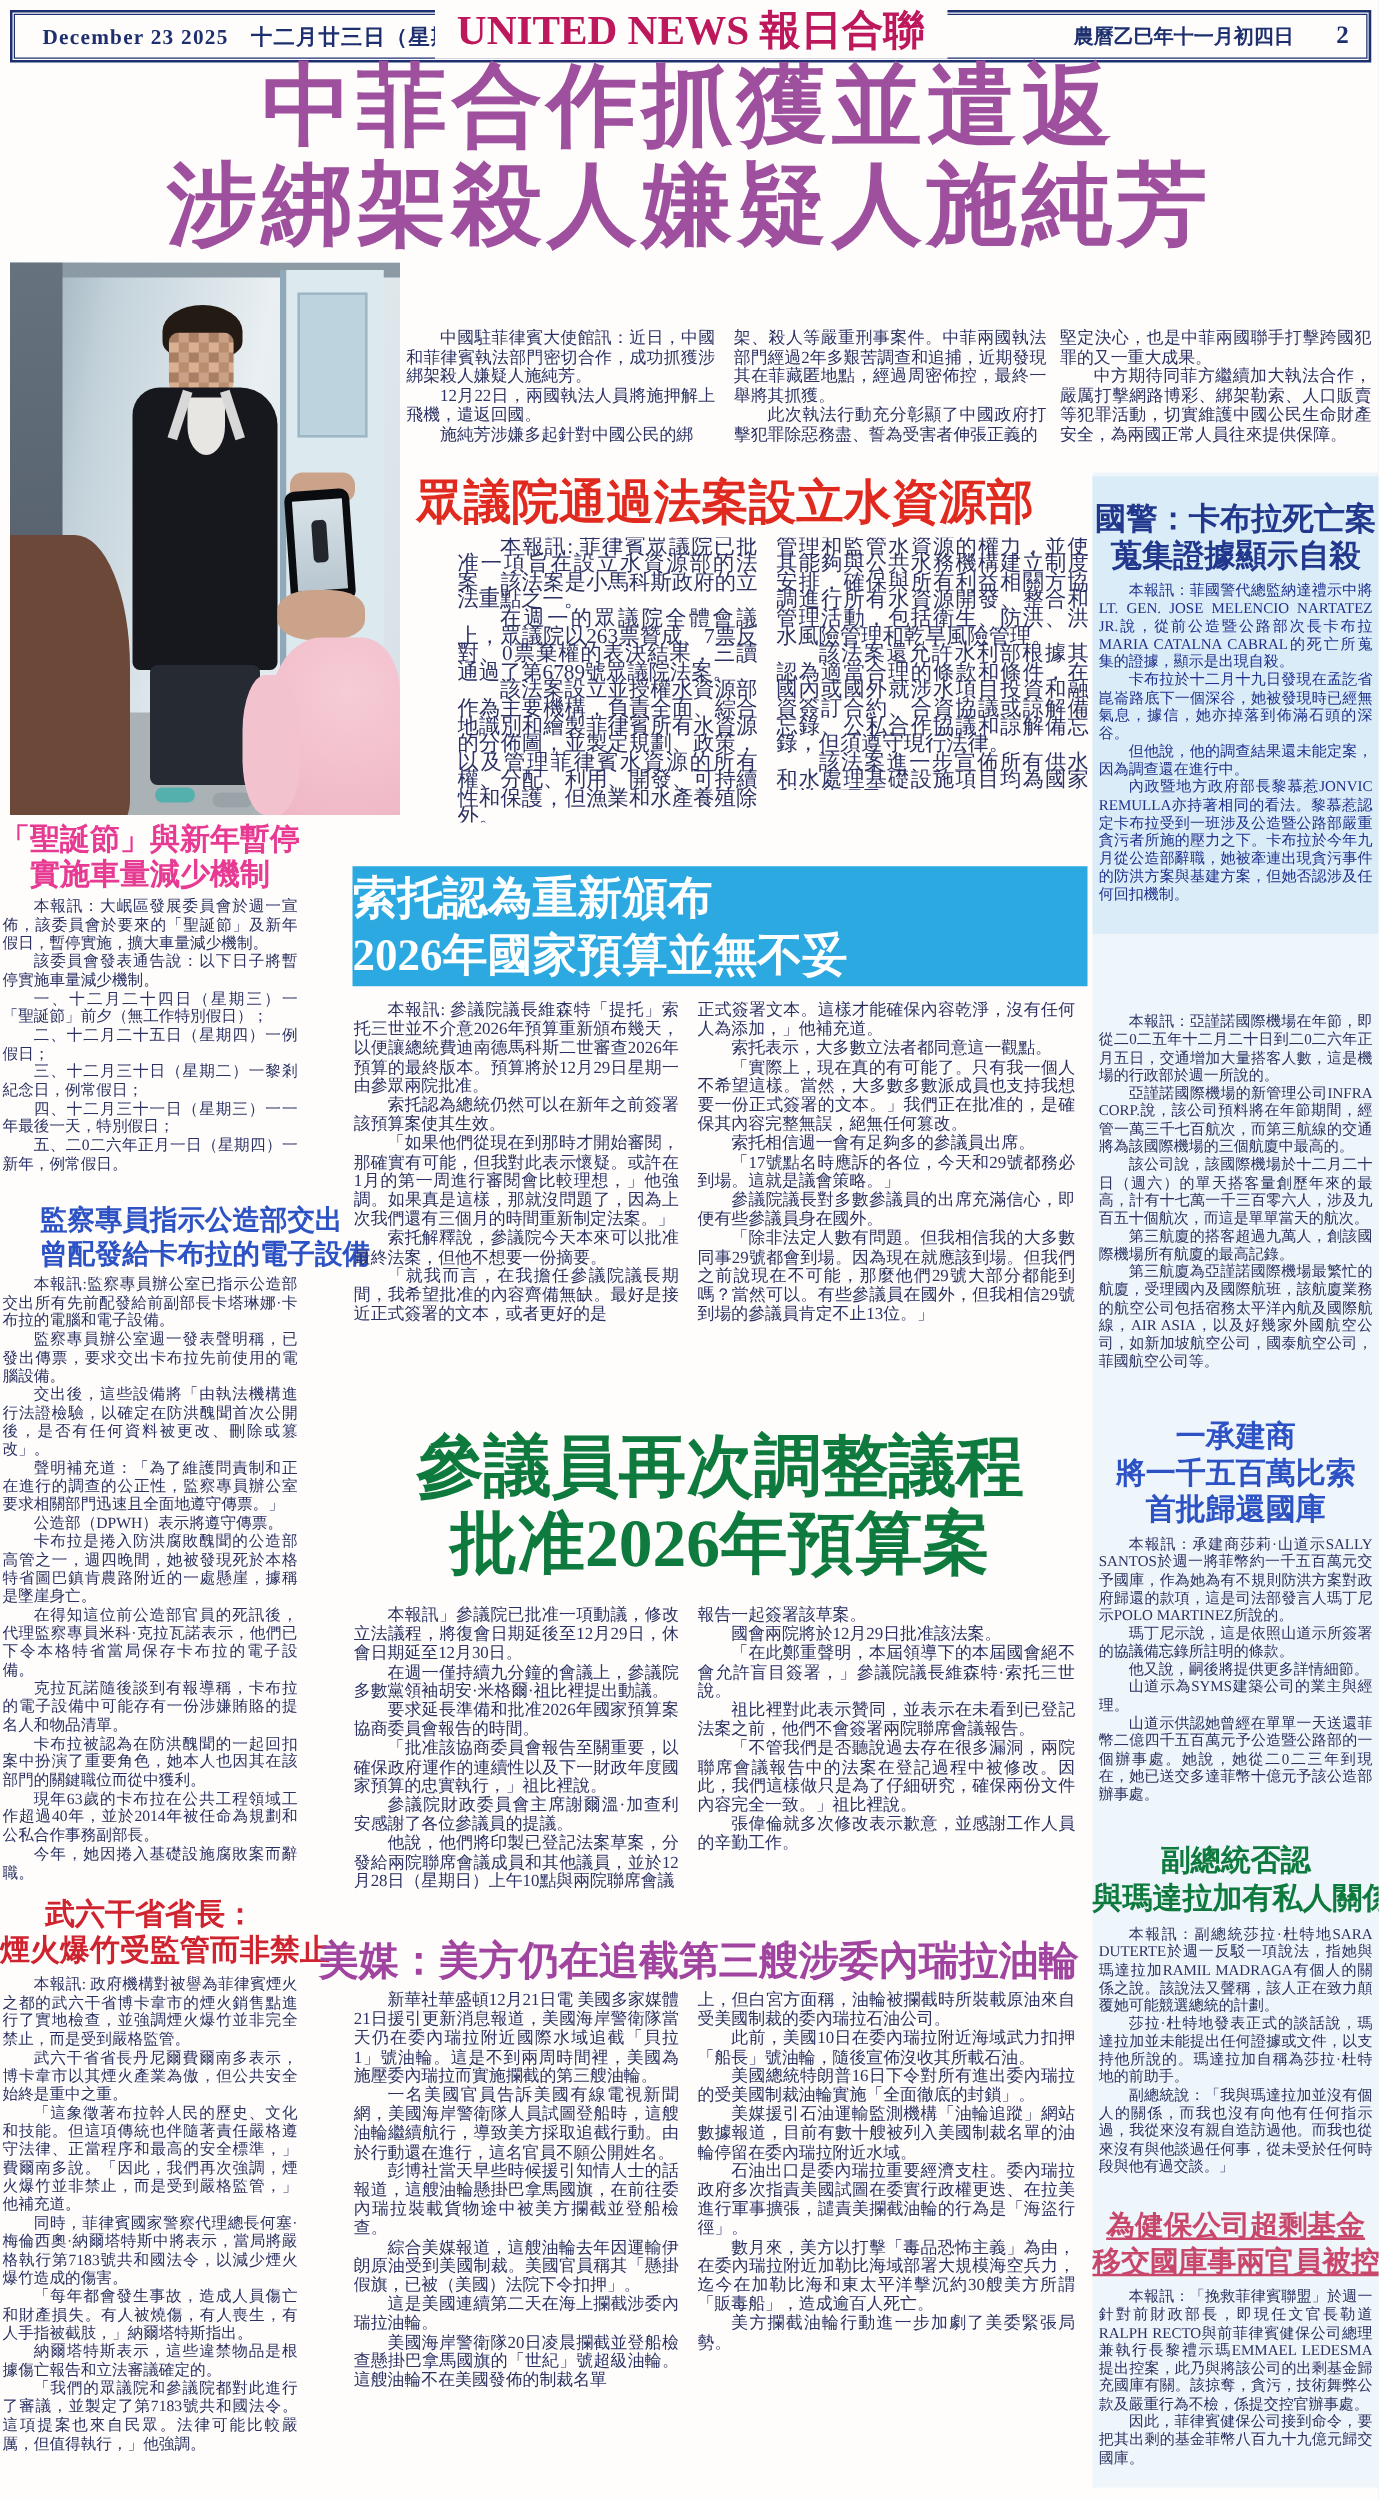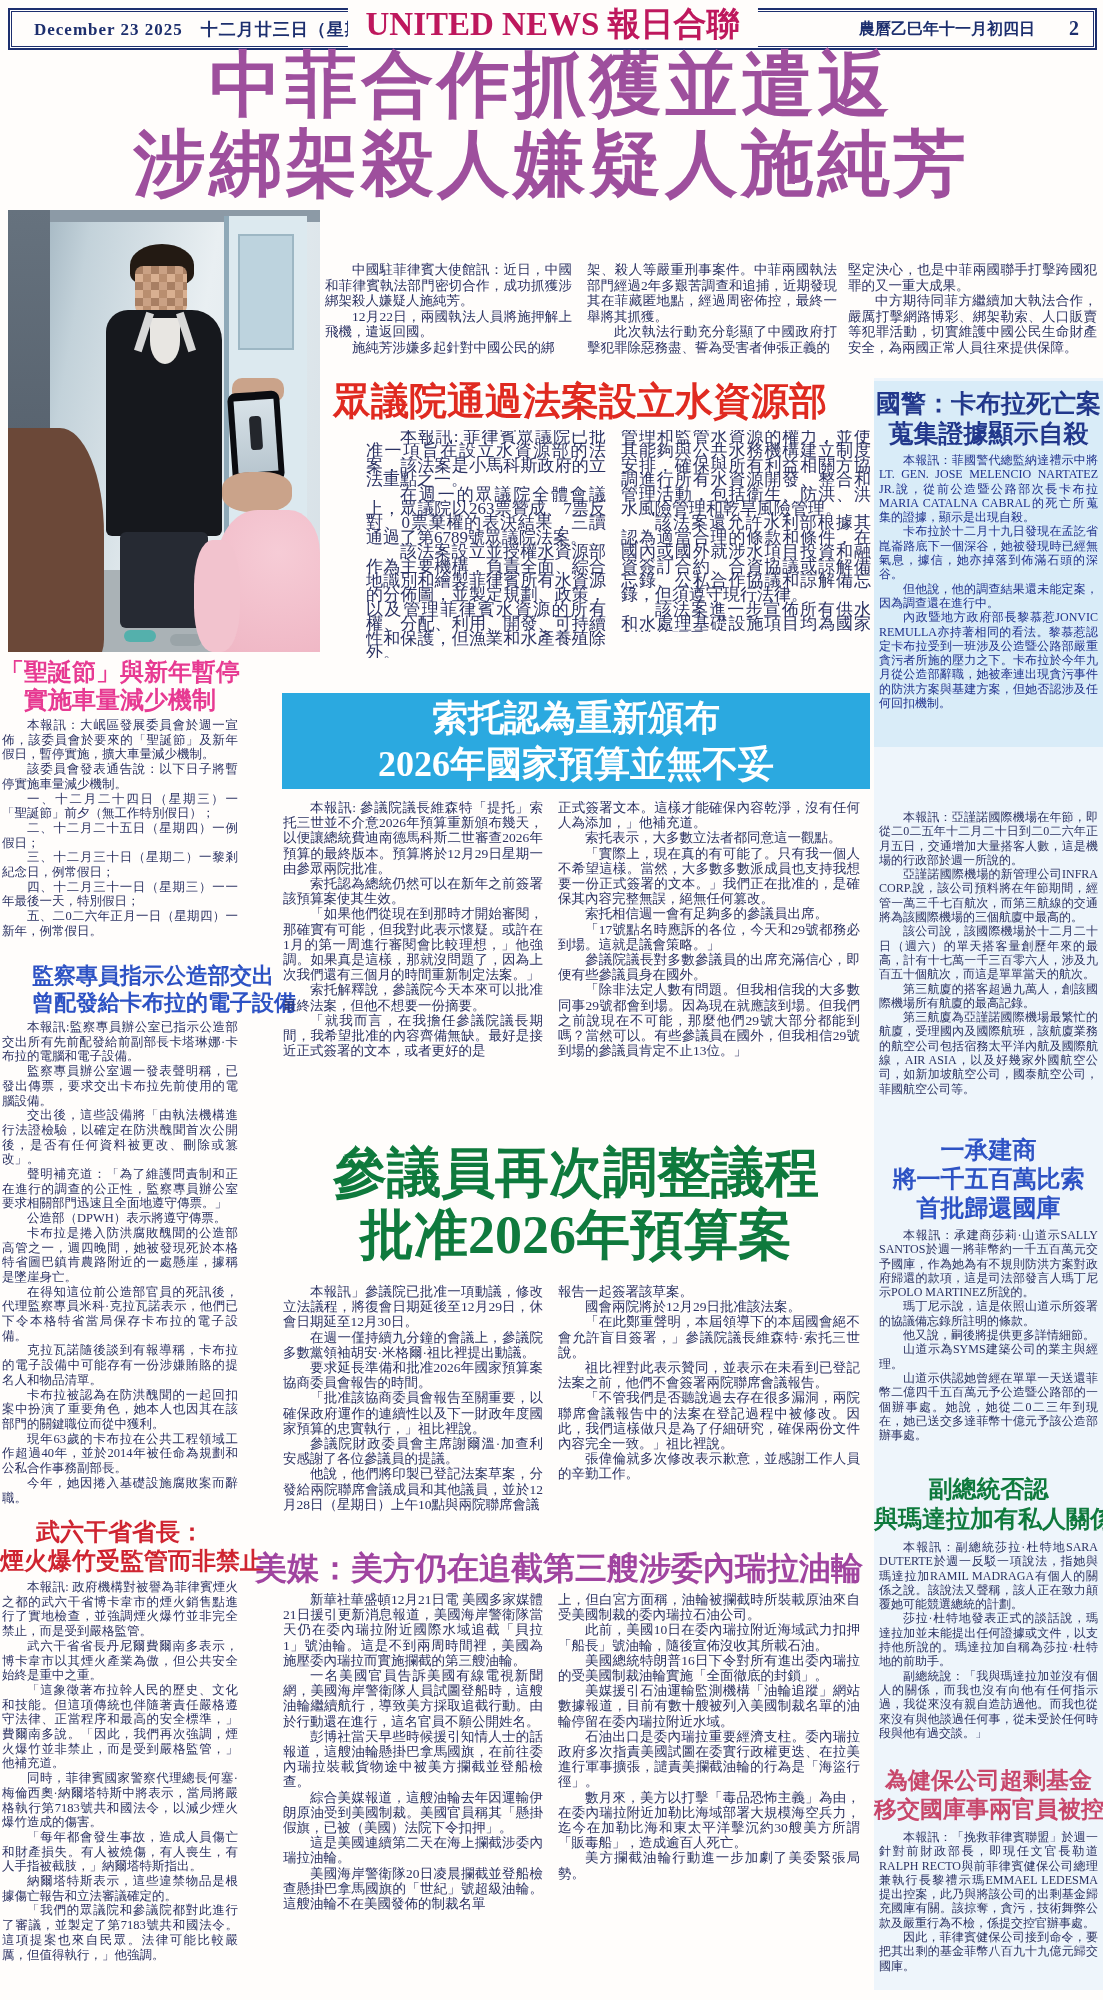--- a/index.html
+++ b/index.html
@@ -18,34 +18,34 @@
   .mh-page{position:absolute;right:16px;top:7px;font-size:20px;color:#1d2f6e;font-weight:bold;}
   
   .lead-head{left:0;top:46px;width:1103px;text-align:center;color:#9e4f9d;font-weight:bold;
              font-size:72px;line-height:79px;letter-spacing:4px;white-space:nowrap;}
   
   .photo{left:8px;top:210px;width:312px;height:442px;overflow:hidden;
          background:linear-gradient(100deg,#8ea3b1 0%,#c3d2da 22%,#e9eff2 55%,#d6e0e6 100%);}
   .ph{position:absolute;}
   
   .red{color:#e02a20;} .pink{color:#e73a92;} .blue{color:#2d52c4;} .green{color:#0f7a3d;}
-  .rose{color:#c8476b;} .navy{color:#22388c;} .purple{color:#a044a0;} .darkred{color:#cf2430;}
+  .rose{color:#c8476b;text-decoration:underline;} .navy{color:#22388c;} .purple{color:#a044a0;} .darkred{color:#cf2430;}
   .hl{font-weight:bold;text-align:center;white-space:nowrap;}
   
   .bodytxt{color:#2b3263;}
   .fsA{font-size:13.5px;line-height:15.5px;}   
   .fsB{font-size:17px;line-height:14.4px;margin-left:36px;}     
   .fsC{font-size:13.5px;line-height:15.2px;}   
   .fsL{font-size:12.5px;line-height:14.7px;}   
   .fsR{font-size:12px;line-height:14.3px;}     
   .clip{overflow:hidden;}
   .rcol-tint{left:874px;top:378px;width:229px;height:1612px;background:#eef5fb;}
   .natbox{left:874px;top:381px;width:229px;height:366px;background:#d9ecf8;}
   .sottobox{left:282px;top:693px;width:588px;height:96px;background:#2ba9e0;
-            color:#ffffff;font-weight:bold;text-align:center;font-size:36px;line-height:46px;}
+            color:#ffffff;font-weight:bold;font-size:36px;line-height:46px;}
 </style>
 </head>
 <body>
 
 <div class="page">
 
   <div class="abs masthead">
     <span class="mh-left"><span>December 23 2025</span>　<span>十二月廿三日（星期二）</span></span>
     <span class="mh-center">UNITED NEWS 報日合聯</span>
     <span class="mh-right">農曆乙巳年十一月初四日</span>
@@ -111,21 +111,21 @@
   <div class="abs bodytxt fsB clip cont" style="left:585px;top:430px;width:250px;height:202px;">
       <p>管理和監管水資源的權力，並使其能夠與公共水務機構建立制度安排，確保與所有利益相關方協調進行所有水資源開發、整合和管理活動，包括衛生、防洪、洪水風險管理和乾旱風險管理。</p>
       <p>該法案還允許水利部根據其認為適當合理的條款和條件，在國內或國外就涉水項目投資和融資簽訂合約、合資協議或諒解備忘錄、公私合作協議和諒解備忘錄，但須遵守現行法律。</p>
       <p>該法案進一步宣佈所有供水和水處理基礎設施項目均為國家利益的項目。</p>
       <p>眾議院在第十九屆國會三讀通過了一項類似的提案。</p>
     </div>
 
   <div class="abs rcol-tint"></div>
 
   <div class="abs natbox">
-    <div class="hl navy" style="font-size:25px;line-height:30px;padding-top:8px;">
+    <div class="hl navy" style="font-size:25px;line-height:30px;padding-top:20px;">
       <div>國警：卡布拉死亡案</div>
       <div>蒐集證據顯示自殺</div>
     </div>
     <div class="fsR clip" style="color:#20318c;padding:4px 5px 0 5px;height:284px;">
         <p>本報訊：菲國警代總監納達禮示中將LT. GEN. JOSE MELENCIO NARTATEZ JR.說，從前公造暨公路部次長卡布拉MARIA CATALNA CABRAL的死亡所蒐集的證據，顯示是出現自殺。</p>
         <p>卡布拉於十二月十九日發現在孟訖省崑崙路底下一個深谷，她被發現時已經無氣息，據信，她亦掉落到佈滿石頭的深谷。</p>
         <p>但他說，他的調查結果還未能定案，因為調查還在進行中。</p>
         <p>內政暨地方政府部長黎慕惹JONVIC REMULLA亦持著相同的看法。黎慕惹認定卡布拉受到一班涉及公造暨公路部嚴重貪污者所施的壓力之下。卡布拉於今年九月從公造部辭職，她被牽連出現貪污事件的防洪方案與基建方案，但她否認涉及任何回扣機制。</p>
       </div>
   </div>

